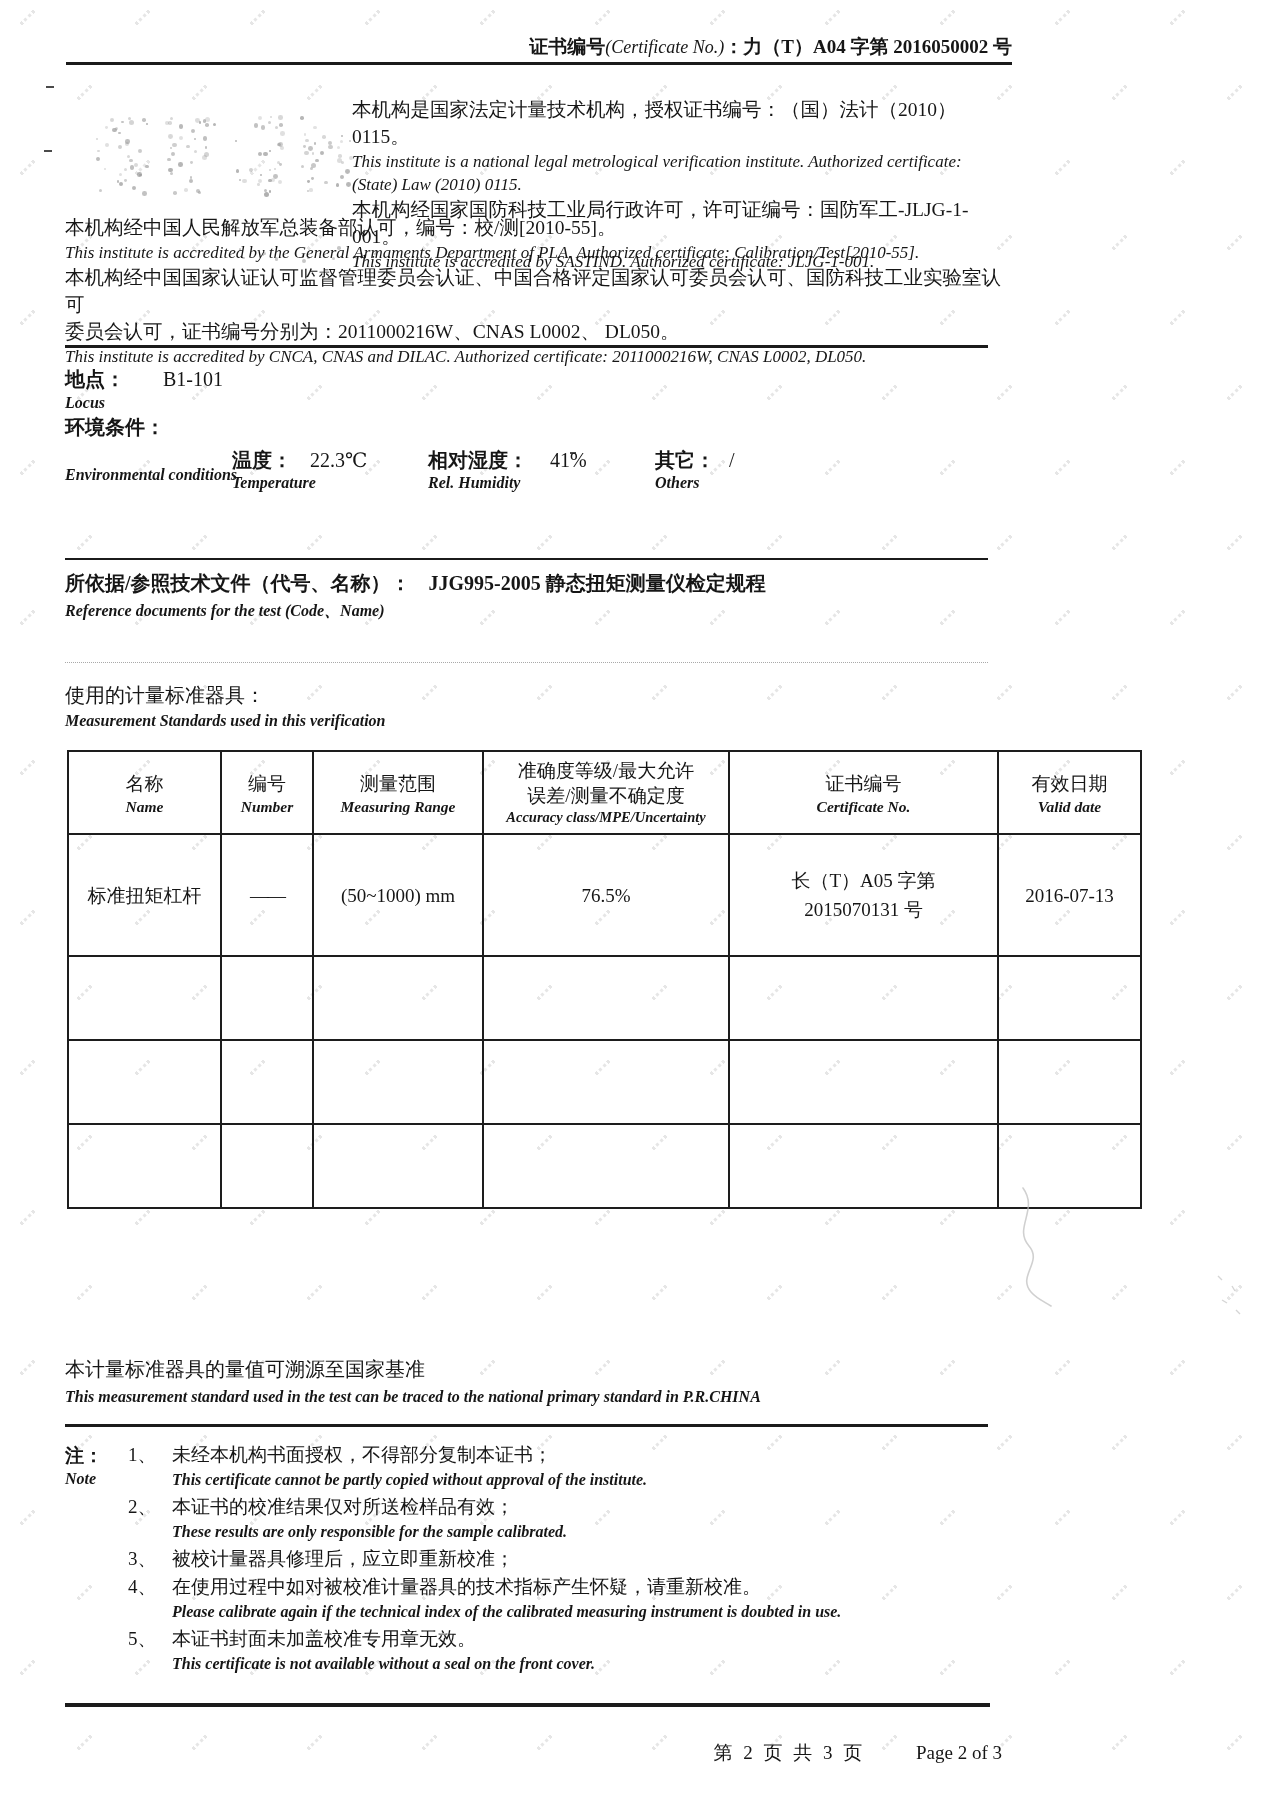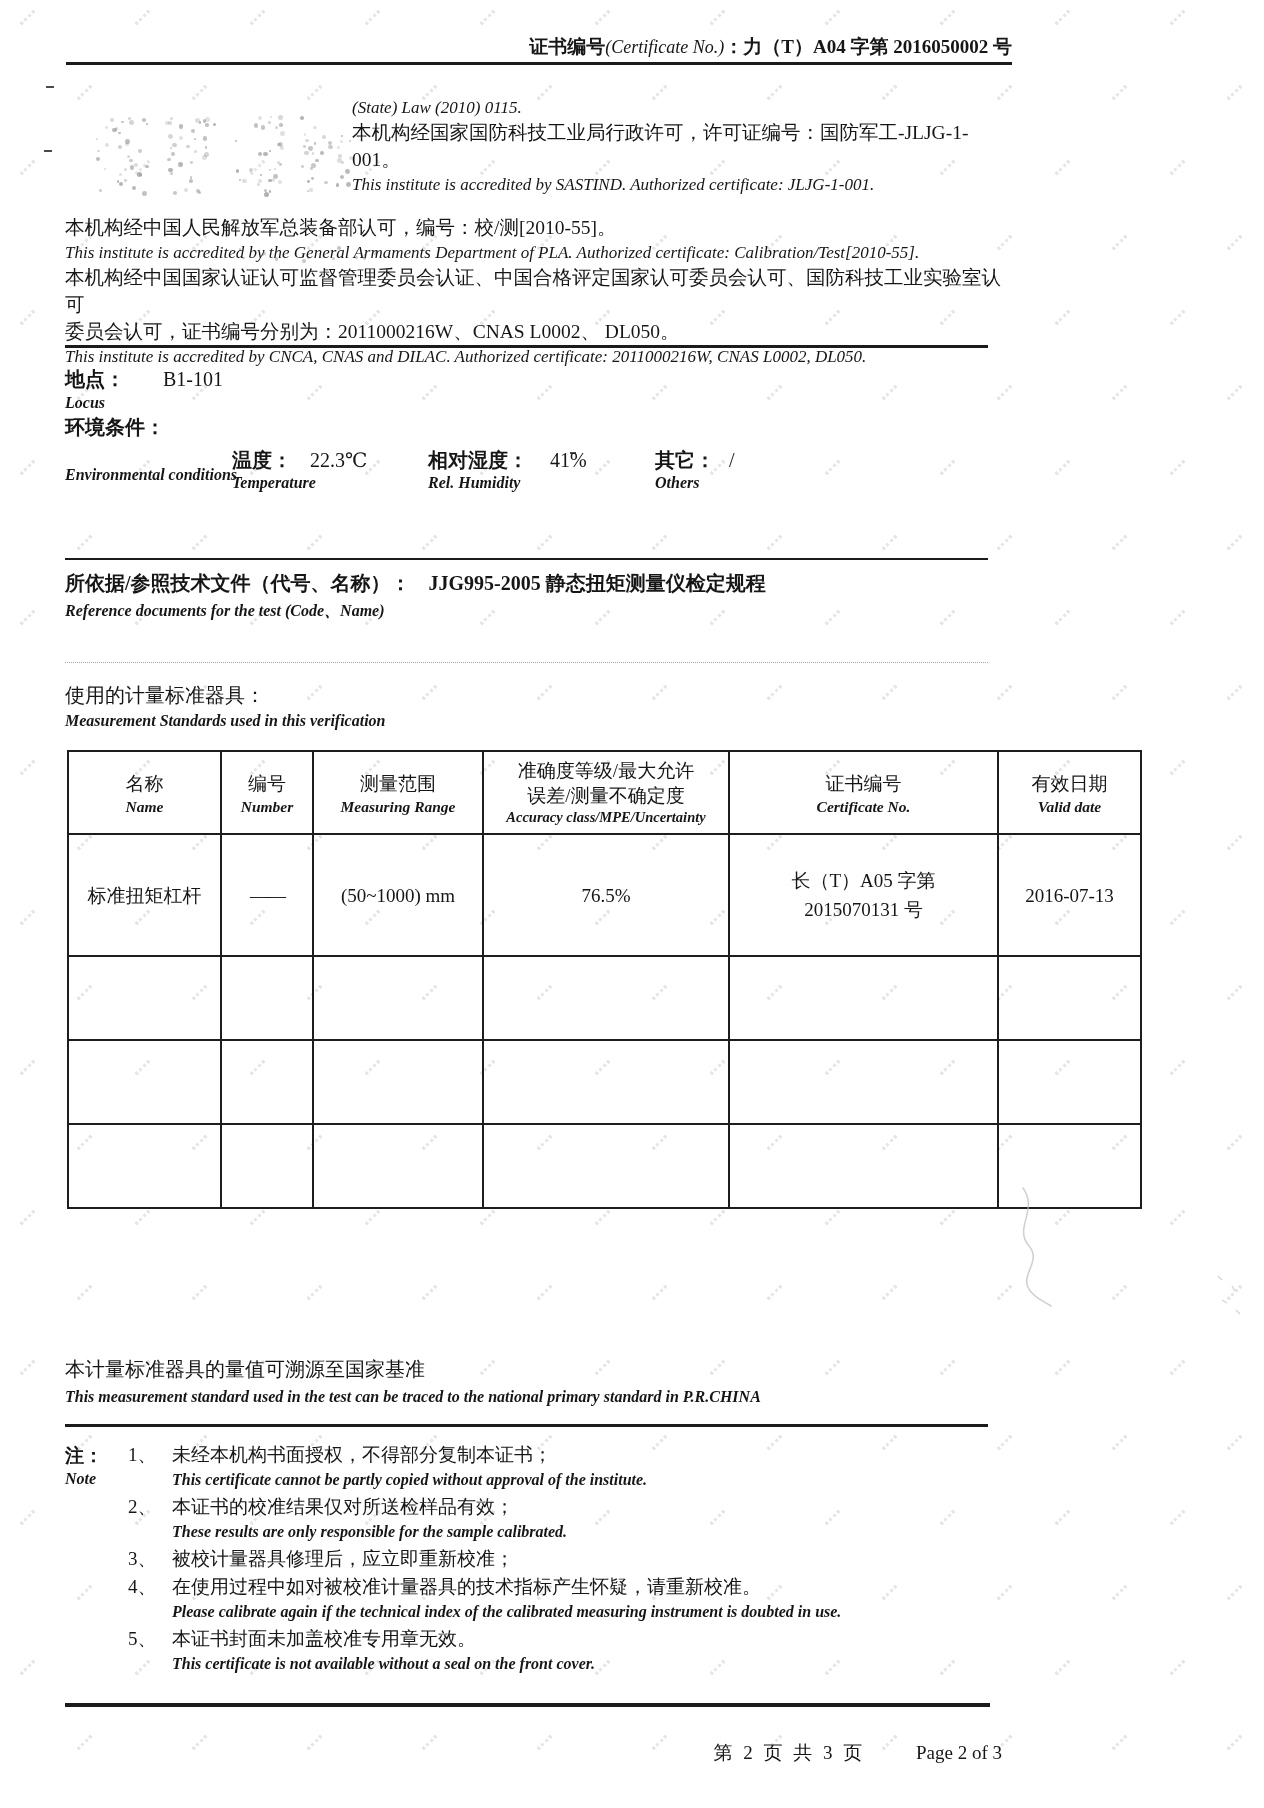--- a/index.html
+++ b/index.html
@@ -477,20 +477,22 @@
       <span class="dot" style="width: 2.39208px; height: 2.39208px; left: 10.2454px; top: 11.0927px; opacity: 0.5;"></span>
       <span class="dot" style="width: 2.59212px; height: 2.59212px; left: 74.9926px; top: 10.8809px; opacity: 0.5;"></span>
       <span class="dot" style="width: 2.42685px; height: 2.42685px; left: 7.00361px; top: 2.45348px; opacity: 0.5;"></span>
     </div>
 
   <div class="stray" style="top:86px;left:46px;width:8px;"></div>
   <div class="stray" style="top:150px;left:44px;width:8px;"></div>
   <div class="stray" style="top:452px;left:570px;width:6px;"></div>
 
   <div class="abs blockA">
+    <div class="acc-zh">本机构是国家法定计量技术机构，授权证书编号：（国）法计（2010）0115。</div>
+    <div class="acc-en">This institute is a national legal metrological verification institute.    Authorized certificate:</div>
     <div class="acc-en">(State) Law (2010) 0115.</div>
     <div class="acc-zh">本机构经国家国防科技工业局行政许可，许可证编号：国防军工-JLJG-1-001。</div>
     <div class="acc-en">This institute is accredited by SASTIND. Authorized certificate: JLJG-1-001.</div>
   </div>
 
   <div class="abs blockB">
     <div class="acc-zh">本机构经中国人民解放军总装备部认可，编号：校/测[2010-55]。</div>
     <div class="acc-en">This institute is accredited by the General Armaments Department of PLA. Authorized certificate: Calibration/Test[2010-55].</div>
     <div class="acc-zh">本机构经中国国家认证认可监督管理委员会认证、中国合格评定国家认可委员会认可、国防科技工业实验室认可</div>
     <div class="acc-zh">委员会认可，证书编号分别为：2011000216W、CNAS L0002、 DL050。</div>

